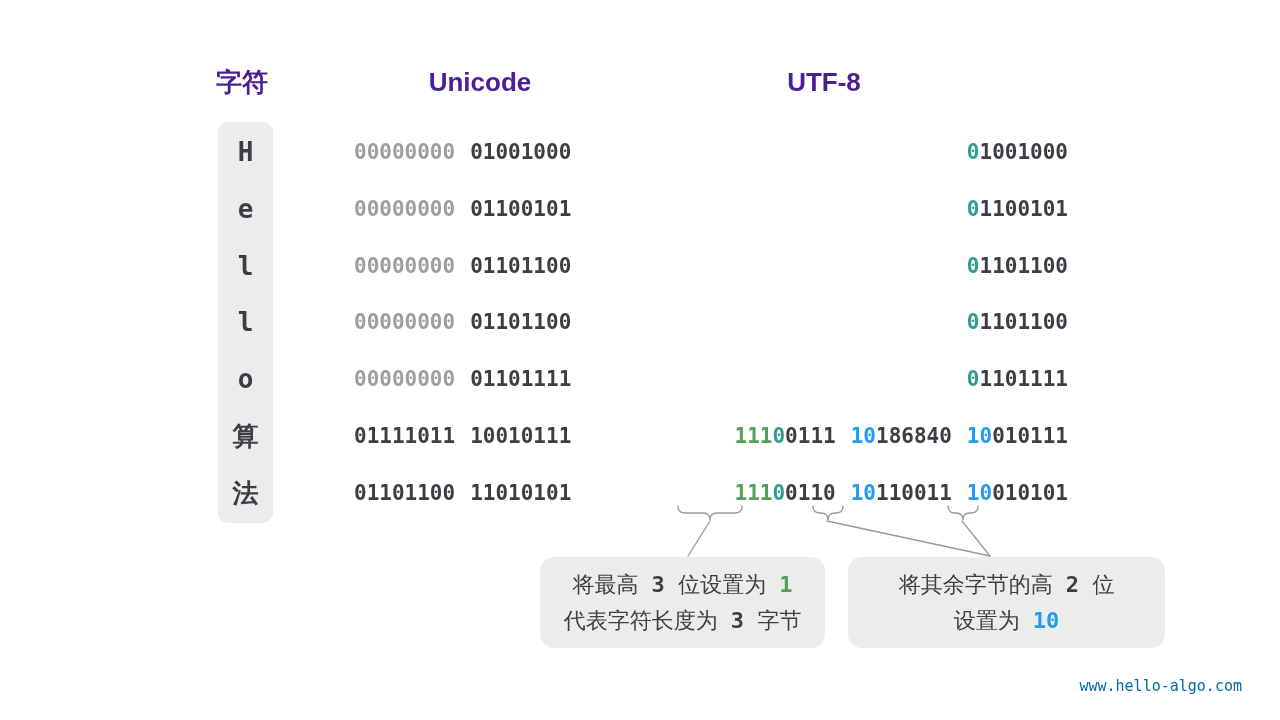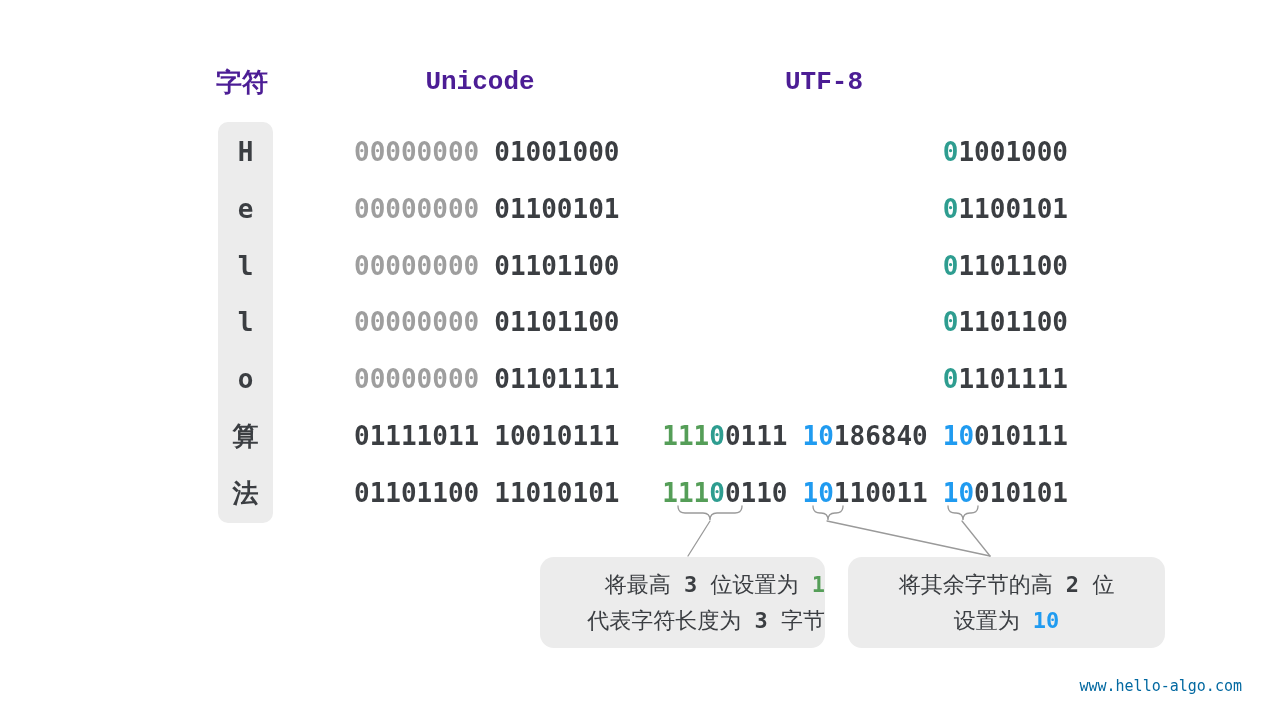--- a/index.html
+++ b/index.html
@@ -5,35 +5,35 @@
   html,body{margin:0;padding:0;background:#f5f5f5;}
   .canvas{
     position:relative;width:1280px;height:720px;background:#ffffff;
     font-family:"Liberation Sans","DejaVu Sans",sans-serif;overflow:hidden;
   }
   .hdr{
     position:absolute;top:66px;height:32px;line-height:32px;
     transform:translateX(-50%);font-size:26px;font-weight:bold;color:#4c1d95;
     white-space:nowrap;
   }
-  .hdr-mono{font-family:Liberation Mono, monospace;text-align:center;}
+  .hdr-mono{font-family:Liberation Sans, sans-serif;text-align:center;}
   .char-col-bg{
     position:absolute;left:218px;top:122px;width:55px;height:401px;
     background:#ececec;border-radius:10px;
   }
   .row{position:absolute;left:0;width:1280px;height:34px;line-height:34px;}
   .cell-char{
     position:absolute;left:218px;width:55px;text-align:center;
     font-family:"DejaVu Sans Mono","Liberation Mono","DejaVu Sans",monospace;
     font-size:26px;font-weight:bold;color:#3b3e42;
   }
   .cell-bin{
     position:absolute;white-space:nowrap;
     font-family:"DejaVu Sans Mono","Liberation Mono",monospace;
-    font-size:26px;font-weight:bold;color:#3b3e42;
+    font-size:21px;font-weight:bold;color:#3b3e42;
   }
   .cell-unicode{left:354px;}
   .cell-utf8{right:212px;text-align:right;}
   .byte{display:inline-block;}
   .byte + .byte{margin-left:15px;}
   .seg{display:inline;}
   .seg-dark{color:#3b3e42;}
   .seg-gray{color:#9e9e9e;}
   .seg-teal{color:#2e9d90;}
   .seg-green{color:#559e58;}
@@ -107,21 +107,21 @@
     <g stroke="#9a9a9a" stroke-width="1.3" fill="none" stroke-linecap="round">
       <path d="M678,506 Q678,513 685,513 H703 Q710,513 710,520 Q710,513 717,513 H735 Q742,513 742,506"></path>
       <path d="M813,506 Q813,513 820,513 H821 Q828,513 828,520 Q828,513 835,513 H836 Q843,513 843,506"></path>
       <path d="M948,506 Q948,513 955,513 H956 Q963,513 963,520 Q963,513 970,513 H971 Q978,513 978,506"></path>
       <path d="M710,521 L688,556"></path>
       <path d="M827,521 L990,556"></path>
       <path d="M962,521 L990,556"></path>
     </g>
   </svg>
 
-  <div class="callout" style="left:540px;width:285px;align-items:flex-end;">
+  <div class="callout" style="left:540px;width:285px;">
     <div><span class="seg seg-text">将最高</span><span class="seg seg-num"> 3 </span><span class="seg seg-text">位设置为</span><span class="seg seg-num-green"> 1</span></div>
     <div><span class="seg seg-text">代表字符长度为</span><span class="seg seg-num"> 3 </span><span class="seg seg-text">字节</span></div>
   </div>
   <div class="callout" style="left:848px;width:317px;">
     <div><span class="seg seg-text">将其余字节的高</span><span class="seg seg-num"> 2 </span><span class="seg seg-text">位</span></div>
     <div><span class="seg seg-text">设置为</span><span class="seg seg-num-blue"> 10</span></div>
   </div>
 
   <div class="watermark">www.hello-algo.com</div>
 

